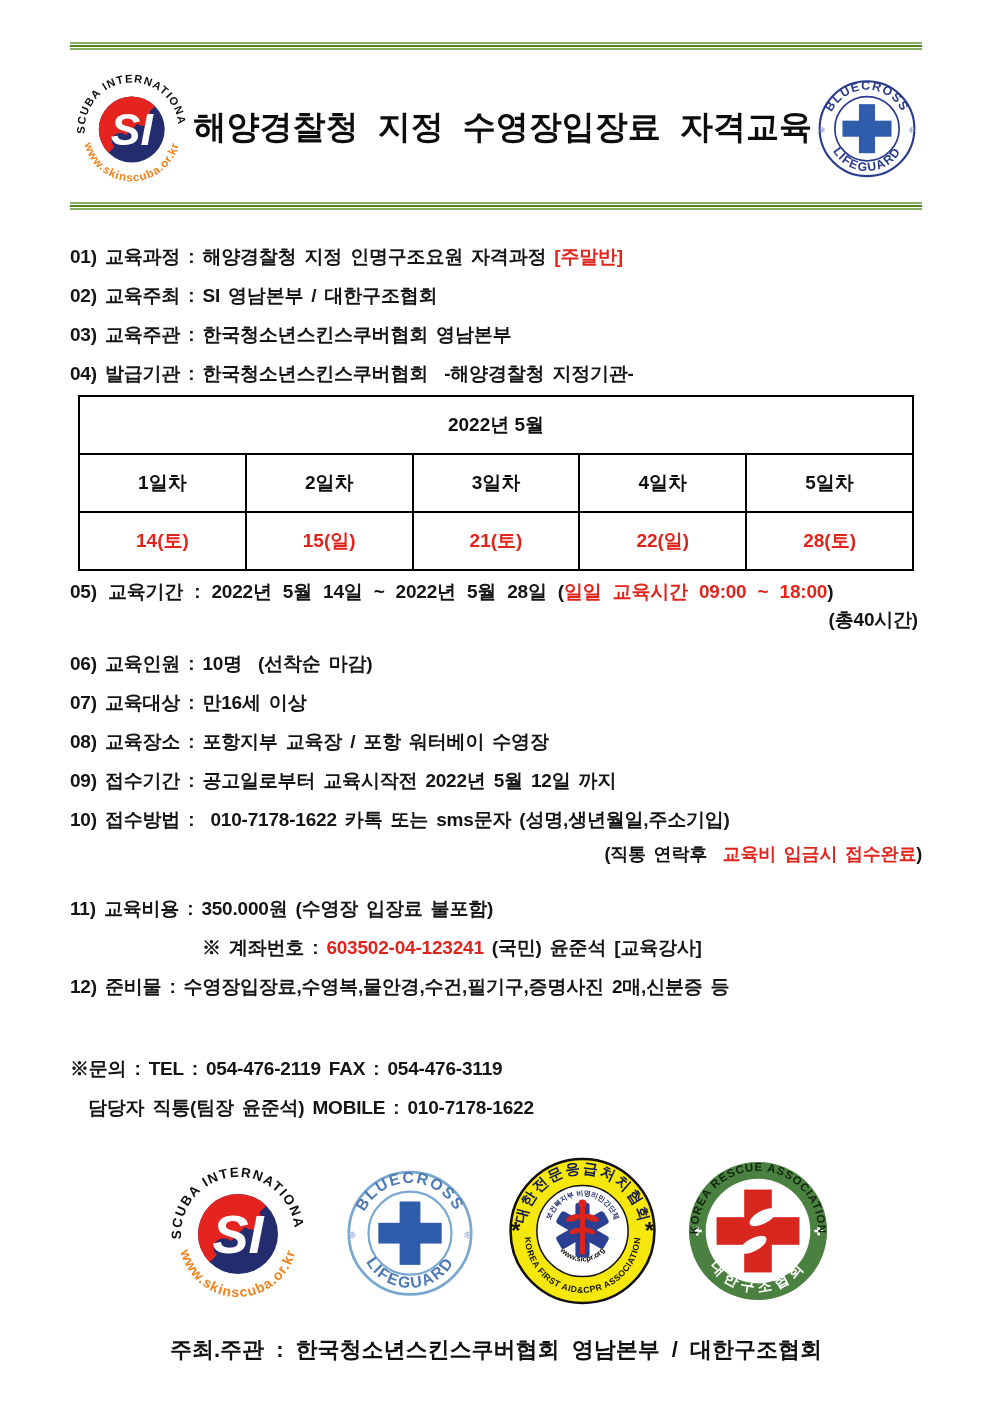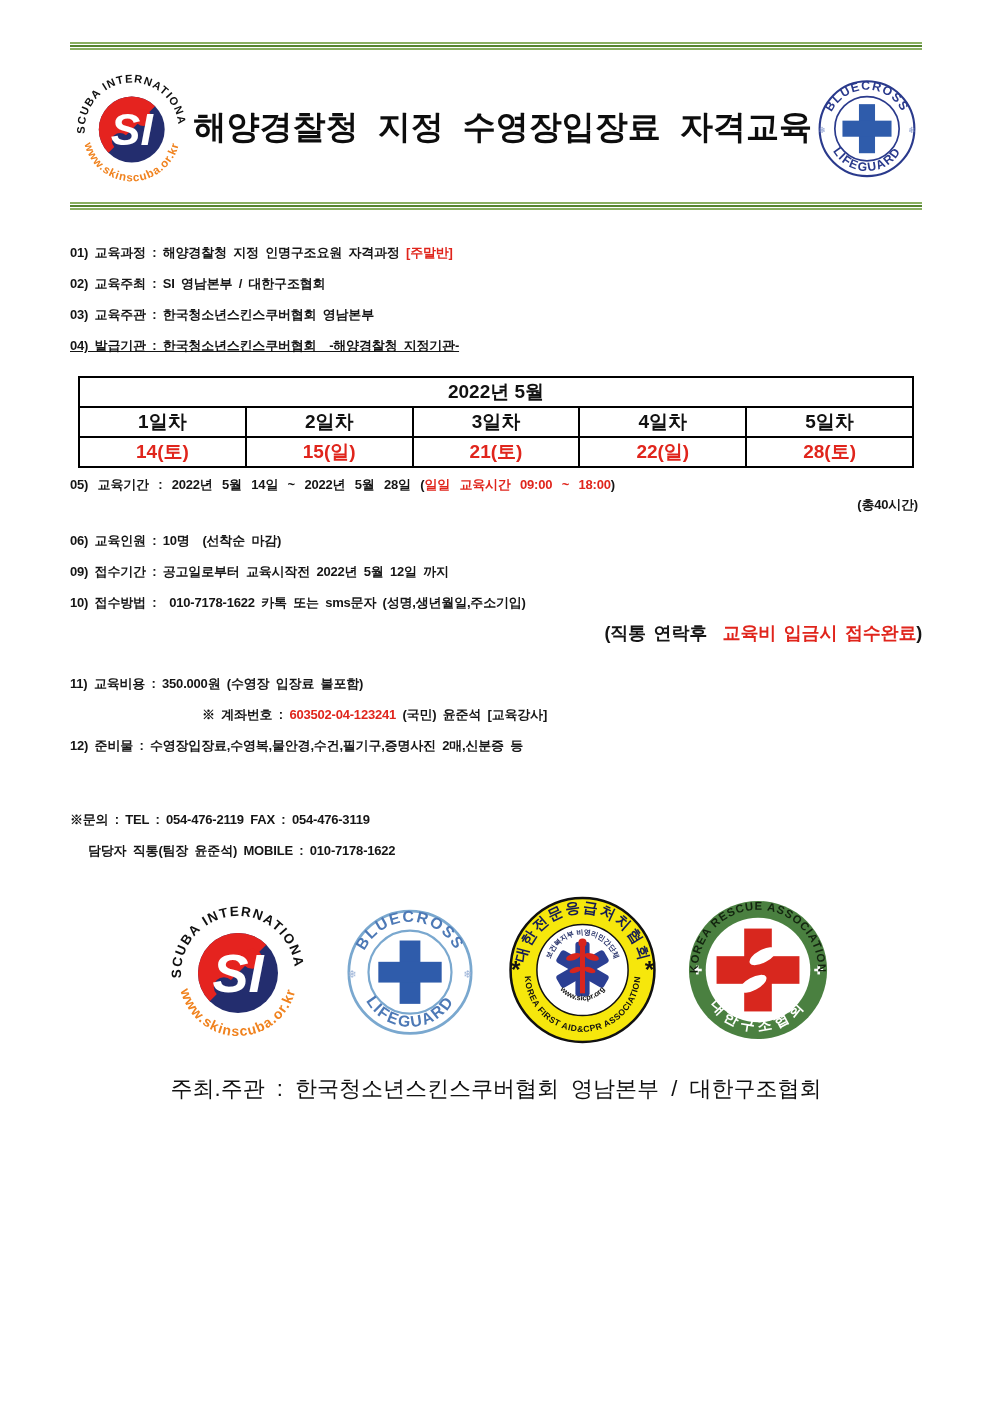--- a/index.html
+++ b/index.html
@@ -18,44 +18,44 @@
   .header-row {
     margin:6px 70px 0 70px; height:142px;
     display:flex; align-items:center; justify-content:space-between;
   }
   .doc-title {
     flex:1; text-align:center; font-size:33px; font-weight:800;
     letter-spacing:0px; word-spacing:10px; color:#0d0d0d; white-space:nowrap;
   }
   .body { margin:34px 70px 0 70px; }
   .line {
-    font-size:13px; font-weight:700; color:#151515;
+    font-size:19px; font-weight:700; color:#151515;
     white-space:pre-wrap; margin-bottom:13px; letter-spacing:-0.2px; word-spacing:3px;
   }
   .red { color:#e0251c; }
   .sched-table {
     border-collapse:collapse; width:836px; margin:0 0 8px 8px;
     table-layout:fixed; text-align:center;
   }
   .sched-table td {
-    border:2px solid #000; font-size:19px; font-weight:700; padding:1px 0;
+    border:2px solid #000; font-size:19px; font-weight:700; padding:15px 0;
     height:25px;
   }
   .sched-table .date-cell { color:#e0251c; }
   .total-line { text-align:right; margin:2px 4px 18px 0; }
   .indent-155 { margin-left:111px;text-align:right; }
   .indent-130 { margin-left:132px; }
   .gap-before { margin-top:30px; }
   .contact { margin-top:56px; }
   .contact .c2 { margin-left:18px; }
   .logo-row {
     margin-top:34px; display:flex; justify-content:center;
     align-items:center; gap:24px;
   }
-  .host-line { margin-top:28px; text-align:center; font-size:22px; font-weight:400; word-spacing:6px; }
+  .host-line { margin-top:28px; text-align:center; font-size:22px; font-weight:700; word-spacing:6px; }
   svg text { font-family:"Liberation Sans", sans-serif; }
 </style>
 </head>
 <body>
 
 <div class="page">
 
   <div class="rule rule-top"></div>
 
   <div class="header-row">
@@ -101,21 +101,21 @@
   </div>
 
   <div class="rule rule-mid"></div>
 
   <div class="body">
 
     <div class="line"><span>01) 교육과정 : 해양경찰청 지정 인명구조요원 자격과정 </span><span class="red">[주말반]</span></div>
 
     <div class="line">02) 교육주최 : SI 영남본부 / 대한구조협회</div>
     <div class="line">03) 교육주관 : 한국청소년스킨스쿠버협회 영남본부</div>
-    <div class="line" style="margin-bottom:21px;text-decoration:underline;">04) 발급기관 : 한국청소년스킨스쿠버협회  -해양경찰청 지정기관-</div>
+    <div class="line" style="margin-bottom:8px;">04) 발급기관 : 한국청소년스킨스쿠버협회  -해양경찰청 지정기관-</div>
 
     <table class="sched-table">
       <tbody>
         <tr>
           <td colspan="5">2022년 5월</td>
         </tr>
         <tr>
           <td>1일차</td>
           <td>2일차</td>
           <td>3일차</td>
@@ -129,20 +129,22 @@
           <td class="date-cell">22(일)</td>
           <td class="date-cell">28(토)</td>
         </tr>
       </tbody>
     </table>
 
     <div class="line" style="margin-bottom:2px; word-spacing:6px;"><span>05) 교육기간 : 2022년 5월 14일 ~ 2022년 5월 28일 (</span><span class="red">일일 교육시간 09:00 ~ 18:00</span><span>)</span></div>
     <div class="line total-line">(총40시간)</div>
 
     <div class="line">06) 교육인원 : 10명  (선착순 마감)</div>
+    <div class="line">07) 교육대상 : 만16세 이상</div>
+    <div class="line">08) 교육장소 : 포항지부 교육장 / 포항 워터베이 수영장</div>
     <div class="line">09) 접수기간 : 공고일로부터 교육시작전 2022년 5월 12일 까지</div>
     <div class="line" style="margin-bottom:9px;">10) 접수방법 :  010-7178-1622 카톡 또는 sms문자 (성명,생년월일,주소기입)</div>
     <div class="line indent-155" style="font-size:18px;"><span>(직통 연락후  </span><span class="red">교육비 입금시 접수완료</span><span>)</span></div>
 
     <div class="line gap-before">11) 교육비용 : 350.000원 (수영장 입장료 불포함)</div>
     <div class="line indent-130"><span>※ 계좌번호 : </span><span class="red">603502-04-123241</span><span> (국민) 윤준석 [교육강사]</span></div>
     <div class="line">12) 준비물 : 수영장입장료,수영복,물안경,수건,필기구,증명사진 2매,신분증 등</div>
 
     <div class="contact">
       <div class="line">※문의 : TEL : 054-476-2119 FAX : 054-476-3119</div>

